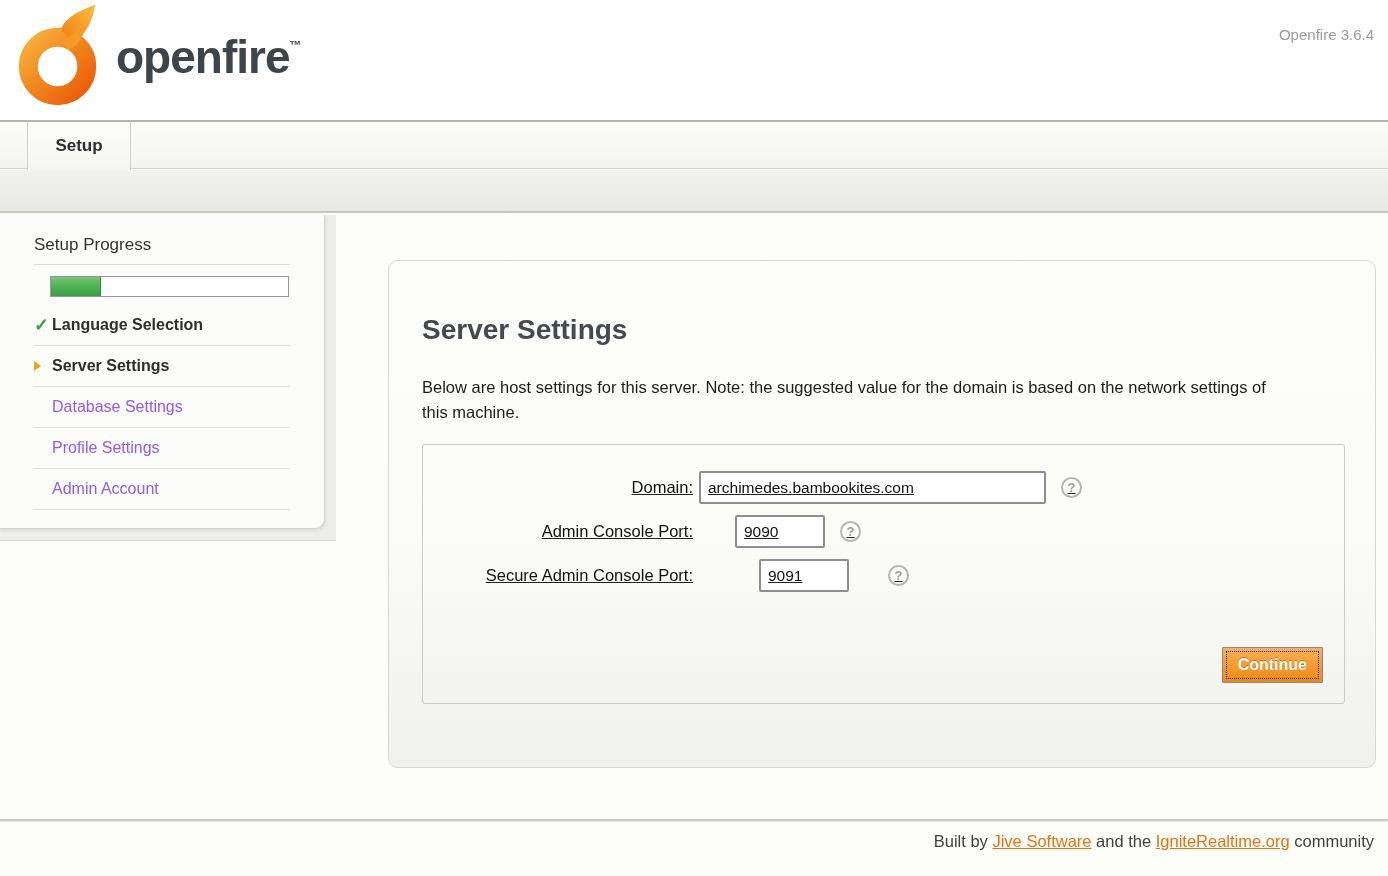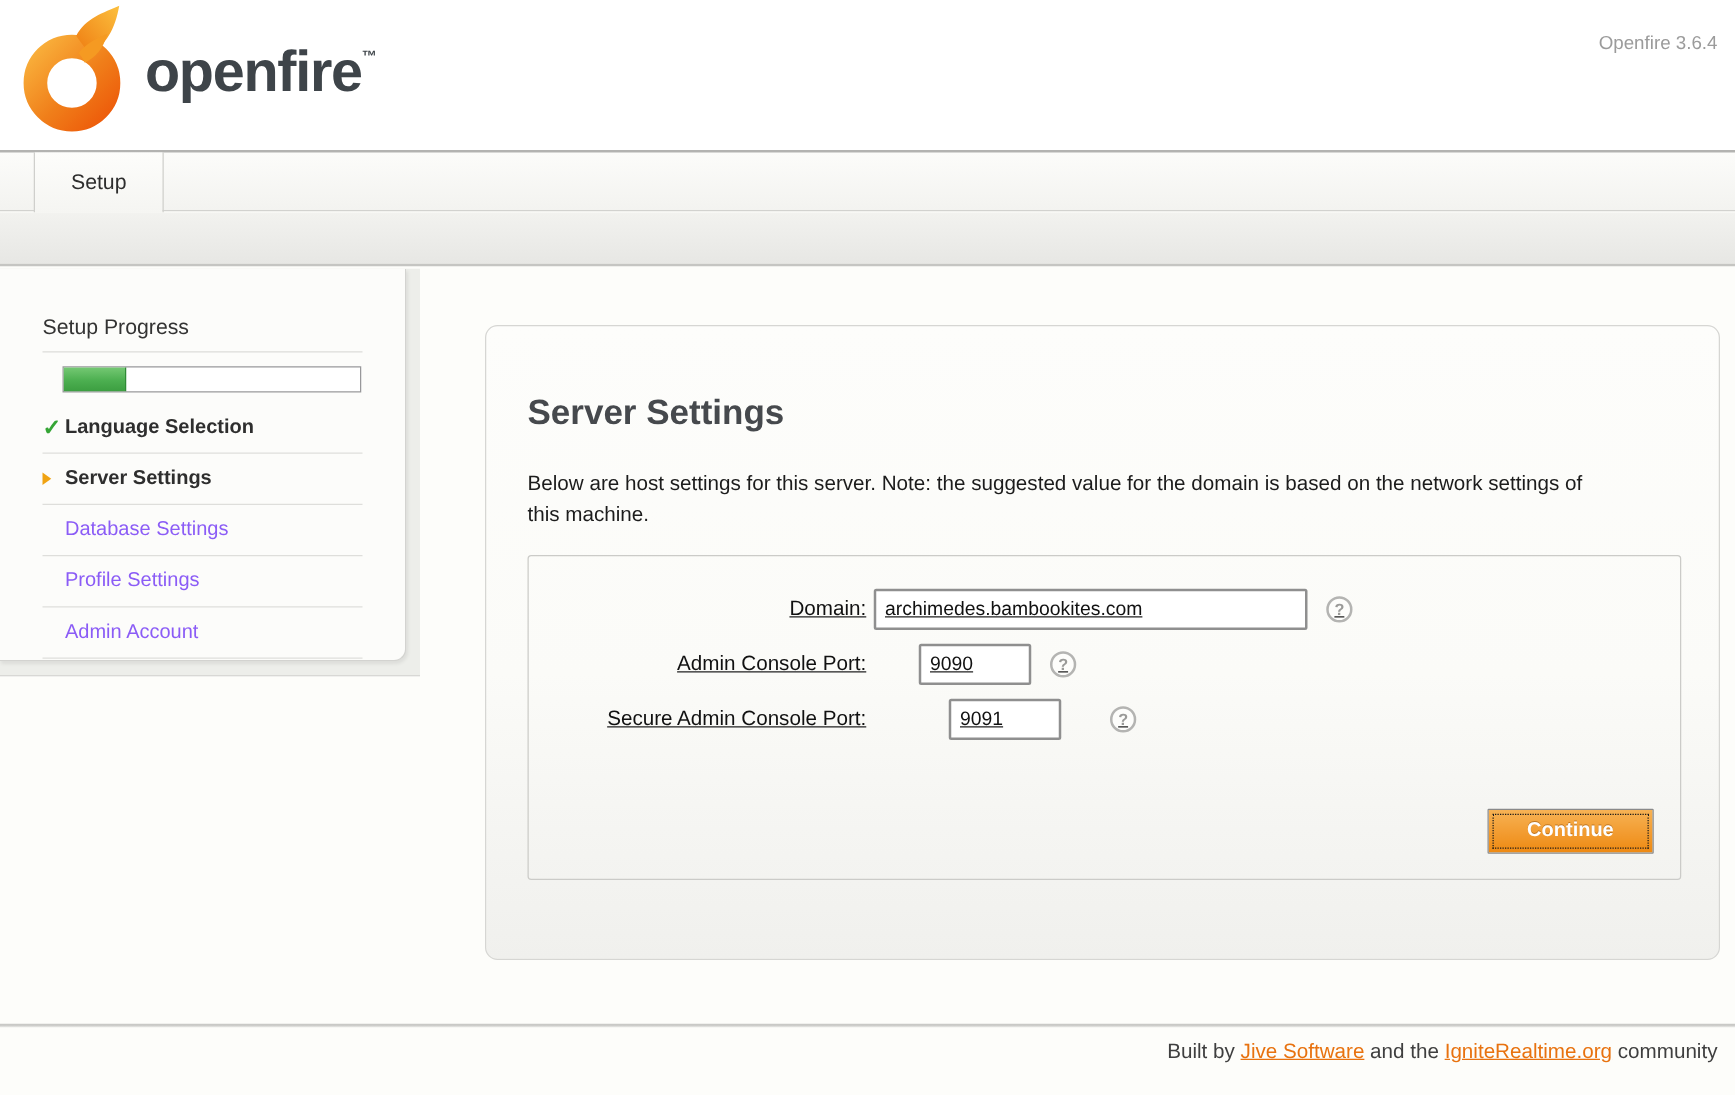--- a/index.html
+++ b/index.html
@@ -22,21 +22,21 @@
   .tabbar {
     position:absolute; left:0; top:120px; width:1388px; height:49px;
     background:linear-gradient(180deg,#fcfcfa 0%,#f3f3f0 100%);
     border-top:2px solid #b3b3b1;
     border-bottom:1px solid #d2d2cf;
   }
   .tab {
     position:absolute; left:27px; top:0; width:104px; height:48px;
     border-left:1px solid #cfcfcc; border-right:1px solid #cfcfcc;
     display:flex; align-items:center; justify-content:center;
-    font-size:17px; font-weight:normal; color:#2e2e2e;
+    font-size:17px; font-weight:bold; color:#2e2e2e;
     background:linear-gradient(180deg,#fdfdfb 0%,#f5f5f2 100%);
     cursor:pointer;
   }
   
   .subnav {
     position:absolute; left:0; top:170px; width:1388px; height:43px;
     background:linear-gradient(180deg,#f2f2ef 0%,#e7e7e4 100%);
     border-bottom:2px solid #c5c5c2;
   }
   
@@ -45,21 +45,21 @@
     background:#edeeea; border-bottom:1px solid #d8d8d5;
   }
   .sidebar {
     position:absolute; left:0; top:215px; width:325px; height:314px;
     background:#fcfcfa;
     border:1px solid #d3d3d0; border-left:none; border-top:none;
     border-radius:0 0 10px 0;
     box-shadow:1px 2px 3px rgba(0,0,0,0.07);
     padding:20px 0 0 34px;
   }
-  .side-title { font-size:17px; color:#333; padding-bottom:9px; border-bottom:1px solid #dcdcd9; width:256px;margin-top:17px; }
+  .side-title { font-size:17px; color:#333; padding-bottom:9px; border-bottom:1px solid #dcdcd9; width:256px; }
   .progress-track {
     margin:11px 0 6px 16px; width:239px; height:21px;
     background:#ffffff; border:1px solid #98989a;
   }
   .progress-fill {
     height:100%; width:21%;
     background:linear-gradient(180deg,#74c873 0%,#4caf50 55%,#3c9e41 100%);
     border-right:1px solid #2f8a35;
   }
   .side-list { list-style:none; margin-top:8px; width:256px; }
@@ -96,21 +96,21 @@
   .w-domain { width:347px; }
   .w-port { width:90px;margin-left:36px; }
   .help {
     width:21px; height:21px; margin-left:15px; border-radius:50%;
     border:2px solid #b4b4b2; color:#9a9a98; font-size:13px; font-weight:bold;
     display:inline-flex; align-items:center; justify-content:center; cursor:pointer;
     background:#fdfdfb;
   }
   .row1 { top:26px; }  .row2 { top:70px; }  .row3 { top:114px;gap:24px; }
   .continue-btn {
-    position:absolute; right:21px; bottom:20px; height:36px; padding:0 31px;
+    position:absolute; right:21px; bottom:20px; height:36px; padding:0 15px;
     background:linear-gradient(180deg,#f7b254 0%,#f09а2e 40%,#ee8912 100%);
     background:linear-gradient(180deg,#f7b254 0%,#ee8912 100%);
     border:1px solid #8a8a8a; border-radius:1px;
     outline:1px dotted #1a1a1a; outline-offset:-5px;
     color:#ffffff; font-weight:bold; font-size:16px;
     font-family:"Liberation Sans", sans-serif;
     text-shadow:0 -1px 0 rgba(120,60,0,0.45);
     cursor:pointer;
   }
   

